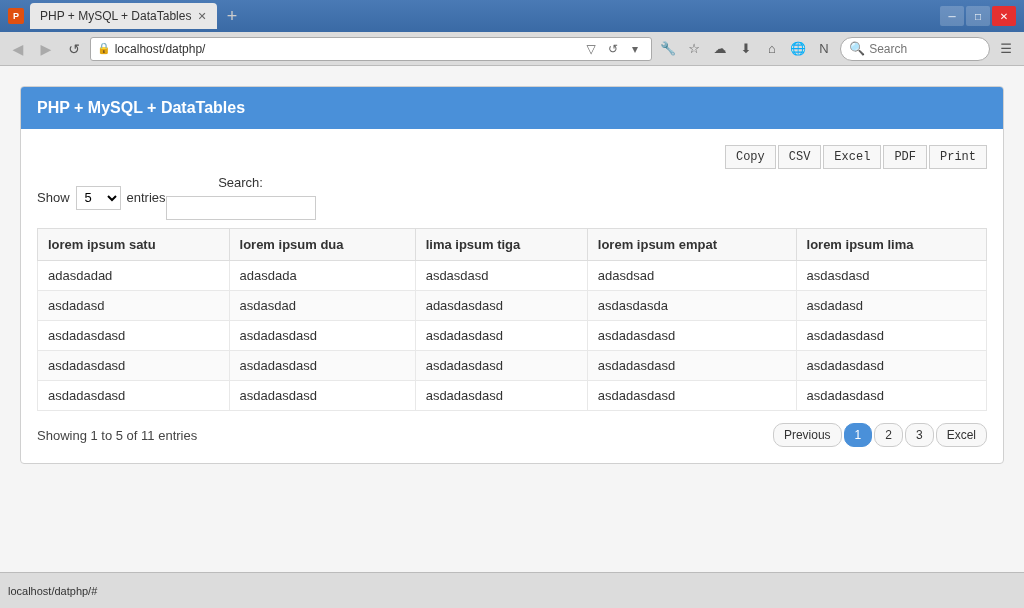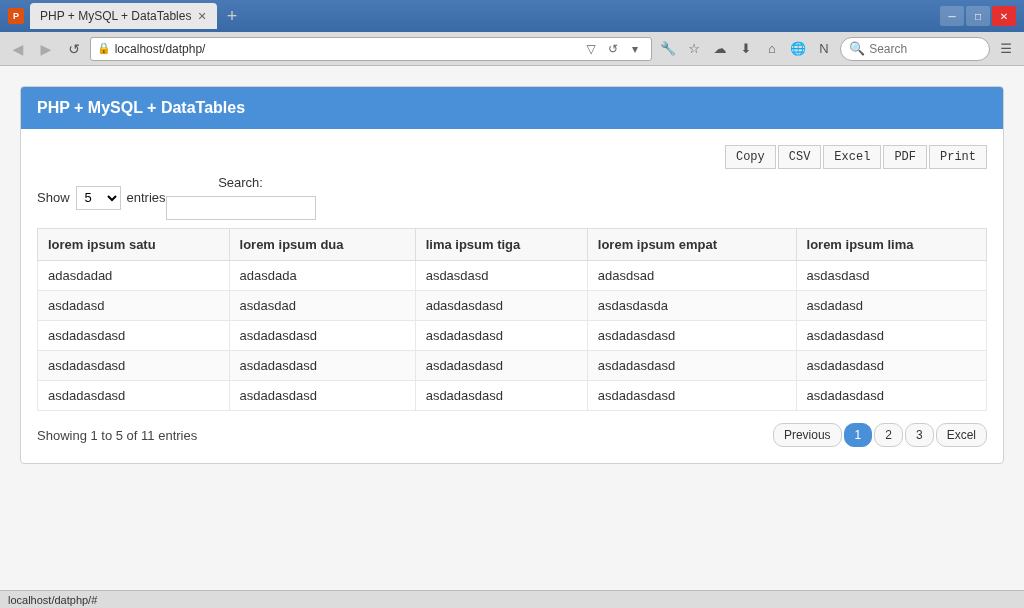--- a/index.html
+++ b/index.html
@@ -290,21 +290,21 @@
     }
     .dt-page-btn.active {
       background: #4a90d9;
       color: white;
       border-color: #4a90d9;
     }
 
     
     .status-bar {
       background: #dcdcdc;
-      height: 18px;
+      height: 36px;
       display: flex;
       align-items: center;
       padding: 0 8px;
       font-size: 11px;
       color: #333;
       border-top: 1px solid #bbb;
       flex-shrink: 0;
     }
 
     .controls-row {

